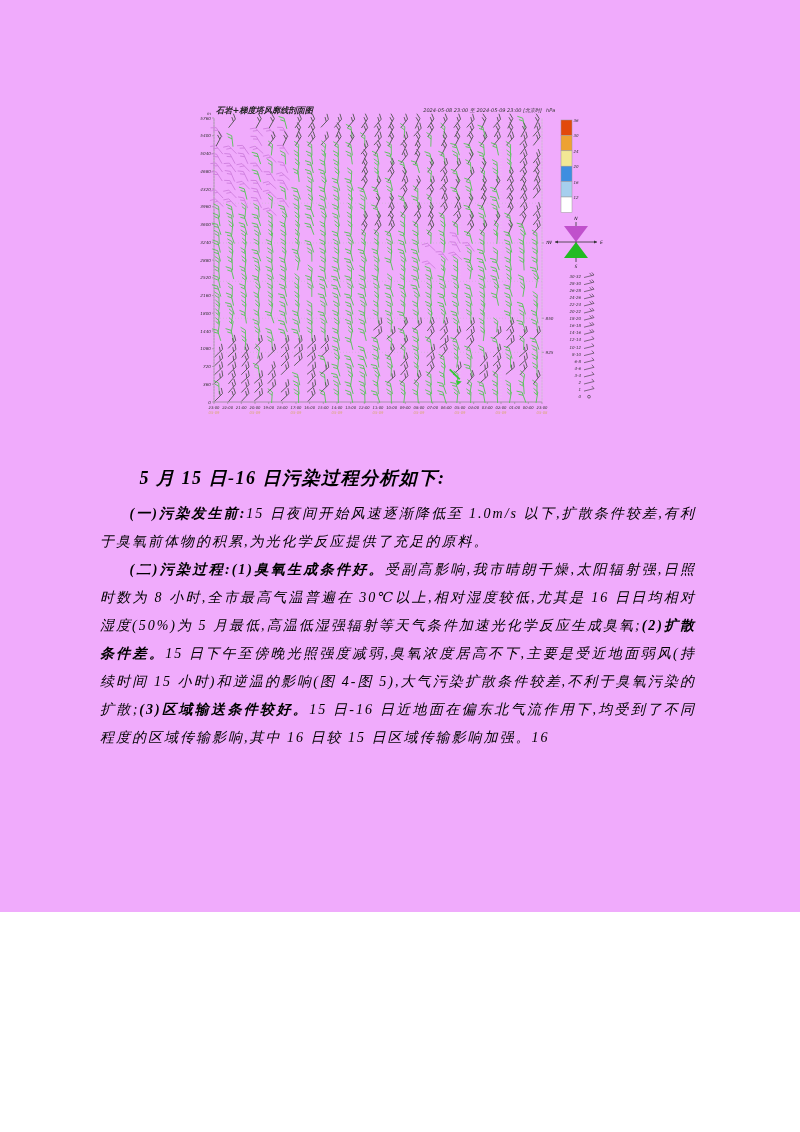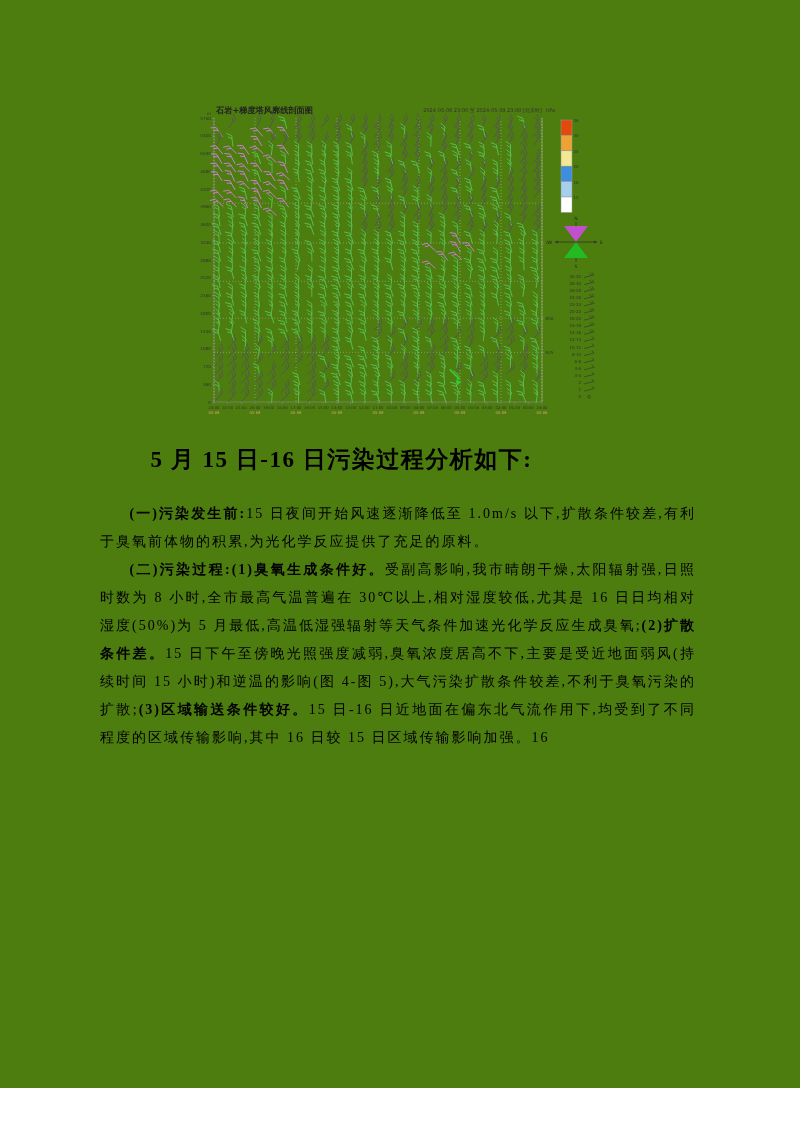--- a/index.html
+++ b/index.html
@@ -1,23 +1,23 @@
 <!DOCTYPE html>
 <html><head>
 <meta charset="utf-8">
 <style>
   html,body{margin:0;padding:0;background:#ffffff;}
-  .page{position:relative;width:800px;height:1088px;background:#4d7c0f;overflow:hidden;
-        font-family:"Liberation Serif","DejaVu Serif",serif;color:#000;}
+  .page{position:relative;width:800px;height:912px;background:#f0abfc;overflow:hidden;
+        font-family:"Liberation Serif","DejaVu Serif",serif;color:#000;font-style:italic;}
   .figure{position:absolute;left:192px;top:102px;width:424px;height:332px;}
   .figure svg{display:block;font-family:"DejaVu Sans","Liberation Sans",sans-serif;}
   .caption{position:absolute;top:432px;left:0;width:800px;text-align:center;
            font-size:17.5px;letter-spacing:1px;}
-  .heading{position:absolute;top:441px;left:100px;right:104px;
-           font-weight:bold;font-size:23px;letter-spacing:1.5px;text-indent:2.2em;line-height:38px;}
+  .heading{position:absolute;top:459px;left:100px;right:104px;
+           font-weight:bold;font-size:18px;letter-spacing:1.5px;text-indent:2.2em;line-height:38px;}
   .bodytext{position:absolute;top:500px;left:100px;right:104px;}
   .para{font-size:14px;line-height:28px;text-align:justify;text-indent:2.1em;
         letter-spacing:2px;margin:0;}
   .para .b{font-weight:bold;}
 </style>
 </head>
 <body>
 
 <div class="page">
 

